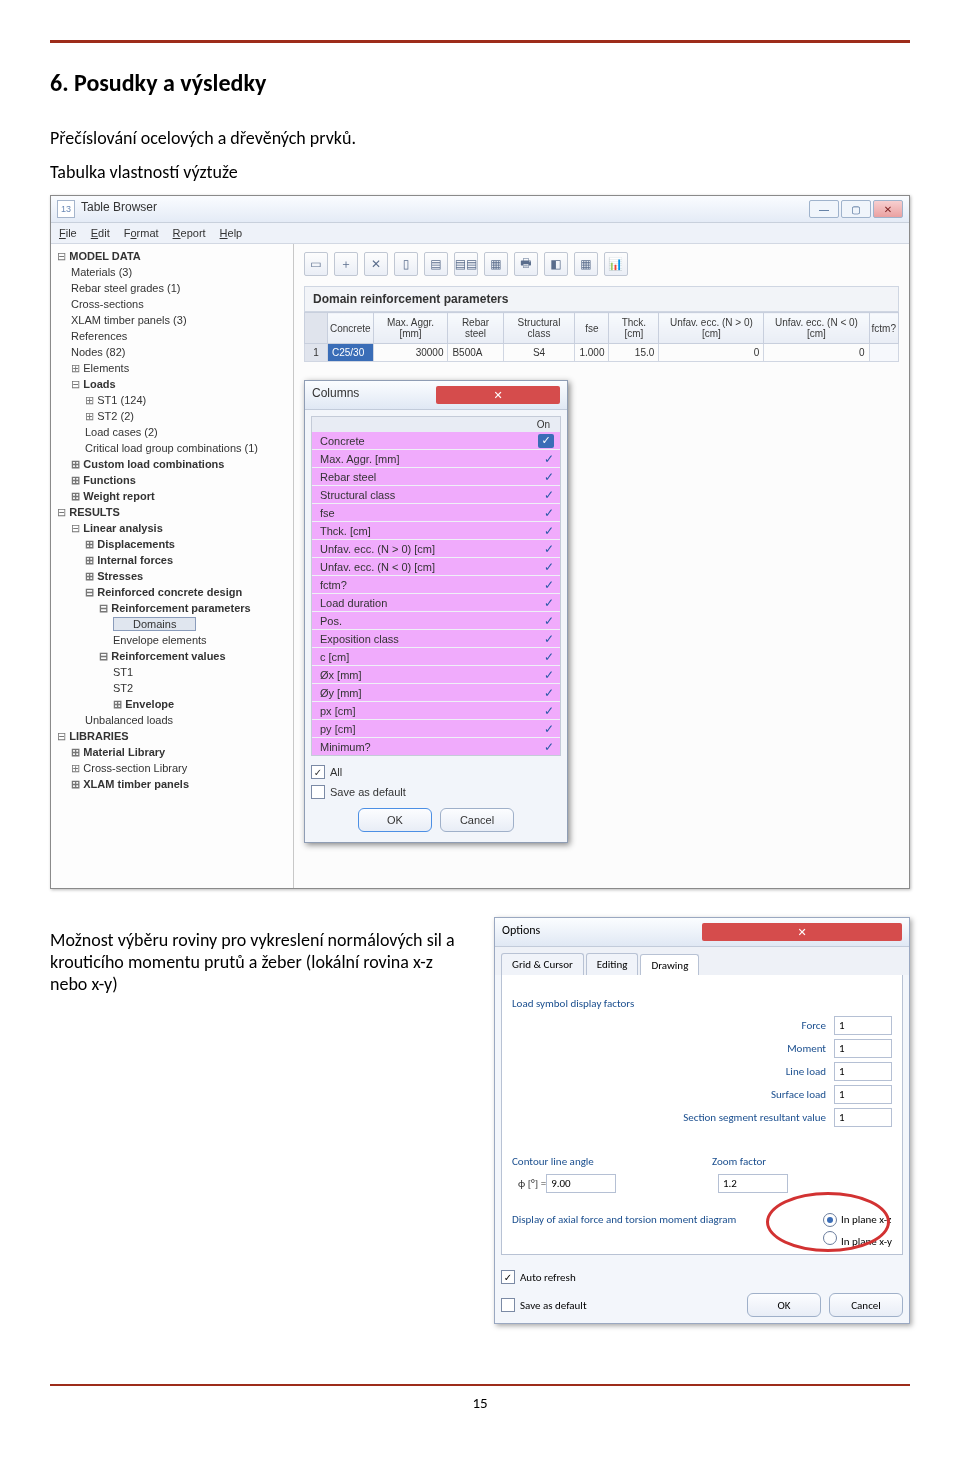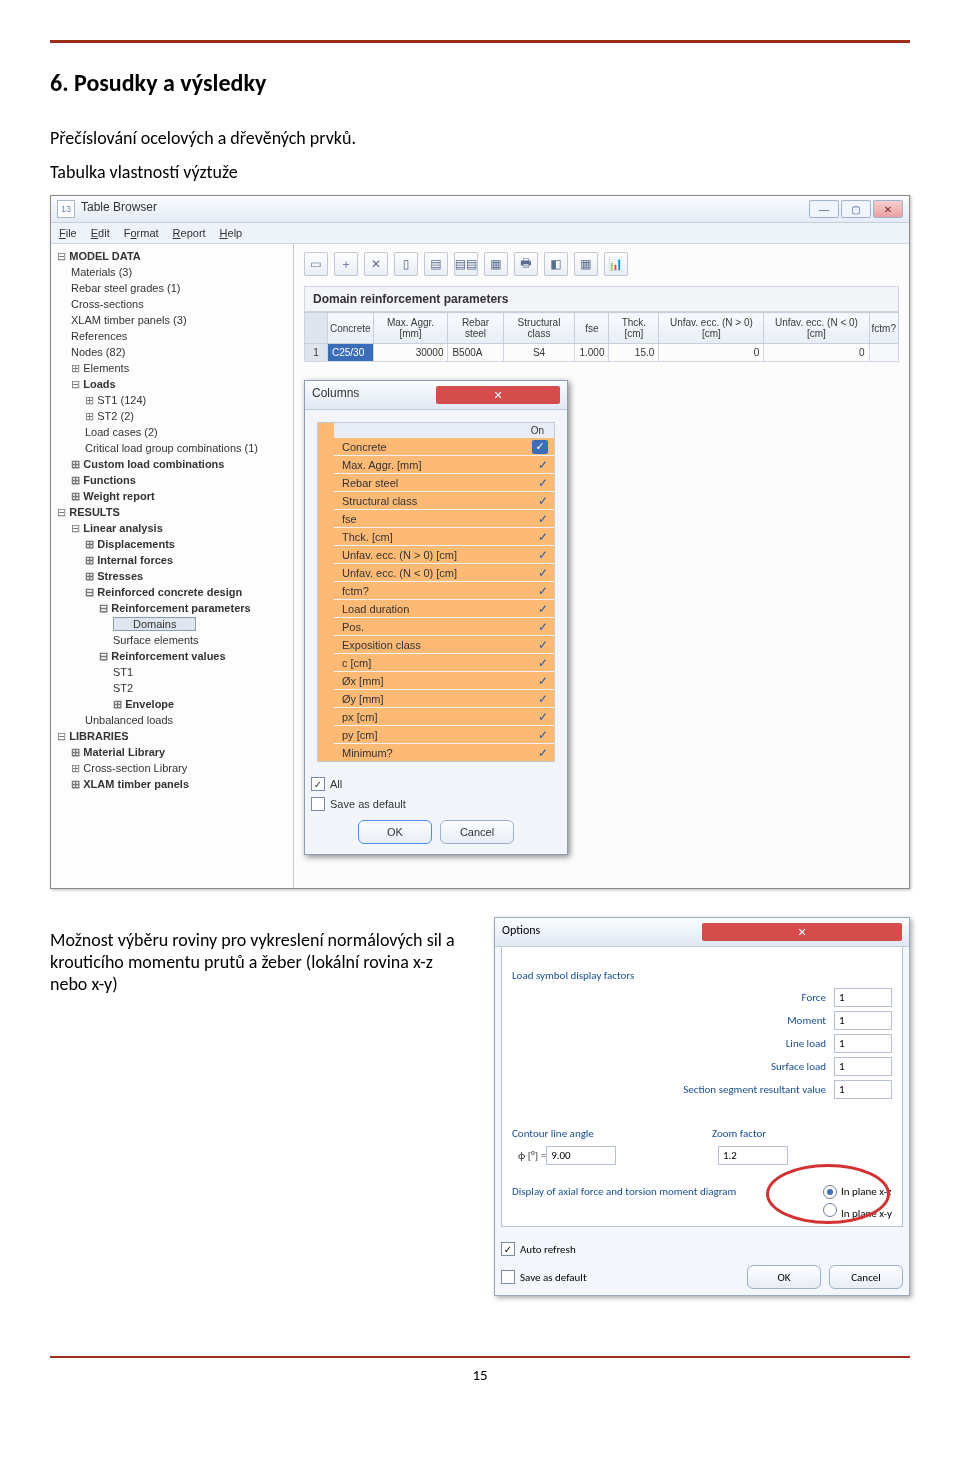--- a/index.html
+++ b/index.html
@@ -47,21 +47,21 @@
   .grid td.r { text-align:right; }
   .grid td.c { text-align:center;}
   .grid .rowhead { background:#e0e4ed; width:14px; text-align:center; }
   .grid .ff { background:#f6f8fc; }
 
   
   .dialog { position:relative; width:262px; border:1px solid #8f9db4; background:#f2f5fa; margin-top:18px; box-shadow:2px 2px 6px #888; }
   .dlg-title { display:flex; padding:5px 7px; background:linear-gradient(#fbfdff,#e0e8f4); border-bottom:1px solid #c2cbda; font-size:12px; }
   .dlg-title span { flex:1; }
   .dlg-close { width:26px; height:18px; background:#d54c4c; color:#fff; border-radius:2px; display:flex; align-items:center; justify-content:center; font-size:11px; }
-  .collist { background:#fdba74; border:1px solid #c4cbd8; margin:12px;padding-left:16px; }
+  .collist { background:#f0abfc; border:1px solid #c4cbd8; margin:6px; }
   .collist-row { display:flex; padding:1px 6px 1px 8px; font-size:11px; border-bottom:1px solid #eef1f6; align-items:center; height:15px;}
   .collist-row:last-child { border-bottom:none; }
   .collist-row .lab { flex:1; }
   .collist-head { background:#e8ecf4; font-size:10px; text-align:right; padding:2px 10px; }
   .tick { color:#2a5aa8; font-size:12px; }
   .tickbox { width:16px; height:14px; background:#3a6db7; color:#fff; display:flex; align-items:center; justify-content:center; font-size:11px; border-radius:2px;}
   .dlg-foot { margin:0 6px 6px 6px; font-size:11px; }
   .chkline { display:flex; align-items:center; gap:5px; padding:3px 0; }
   .chkline .sq { width:12px; height:12px; border:1px solid #7b8aa5; background:#fff; display:flex; align-items:center; justify-content:center; font-size:10px; }
   .dlg-btns { display:flex; gap:8px; justify-content:center; padding:6px 0 4px 0; }
@@ -138,21 +138,21 @@
         <div class="t1e" style="font-weight:bold">Functions</div>
         <div class="t1e" style="font-weight:bold">Weight report</div>
         <div class="t0">RESULTS</div>
         <div class="t1m" style="font-weight:bold">Linear analysis</div>
         <div class="t2e" style="font-weight:bold">Displacements</div>
         <div class="t2e" style="font-weight:bold">Internal forces</div>
         <div class="t2e" style="font-weight:bold">Stresses</div>
         <div class="t2m" style="font-weight:bold">Reinforced concrete design</div>
         <div class="t3m" style="font-weight:bold">Reinforcement parameters</div>
         <div class="t4"><span class="sel">Domains</span></div>
-        <div class="t4">Surface elements</div>
+        <div class="t4">Envelope elements</div>
         <div class="t3m" style="font-weight:bold">Reinforcement values</div>
         <div class="t4">ST1</div>
         <div class="t4">ST2</div>
         <div class="t4e" style="font-weight:bold">Envelope</div>
         <div class="t2">Unbalanced loads</div>
         <div class="t0">LIBRARIES</div>
         <div class="t1e" style="font-weight:bold">Material Library</div>
         <div class="t1e" style="font-weight:normal">Cross-section Library</div>
         <div class="t1e" style="font-weight:bold">XLAM timber panels</div>
       </div>
@@ -309,20 +309,25 @@
   <div class="flexrow">
     <div class="lefttext">
       <p class="body-text">Možnost výběru roviny pro vykreslení normálových sil a krouticího momentu prutů a žeber (lokální rovina x-z nebo x-y)</p>
     </div>
 
     <div class="opt">
       <div class="dlg-title">
         <span>Options</span>
         <span class="dlg-close">✕</span>
       </div>
+      <div class="tabs">
+        <span class="tab">Grid &amp; Cursor</span>
+        <span class="tab">Editing</span>
+        <span class="tab active">Drawing</span>
+      </div>
       <div class="opt-body" style="position:relative;">
         <div class="opt-group-title">Load symbol display factors</div>
         <div class="linef">
             <span class="flab">Force</span>
             <span class="finp">1</span>
           </div>
         <div class="linef">
             <span class="flab">Moment</span>
             <span class="finp">1</span>
           </div>

